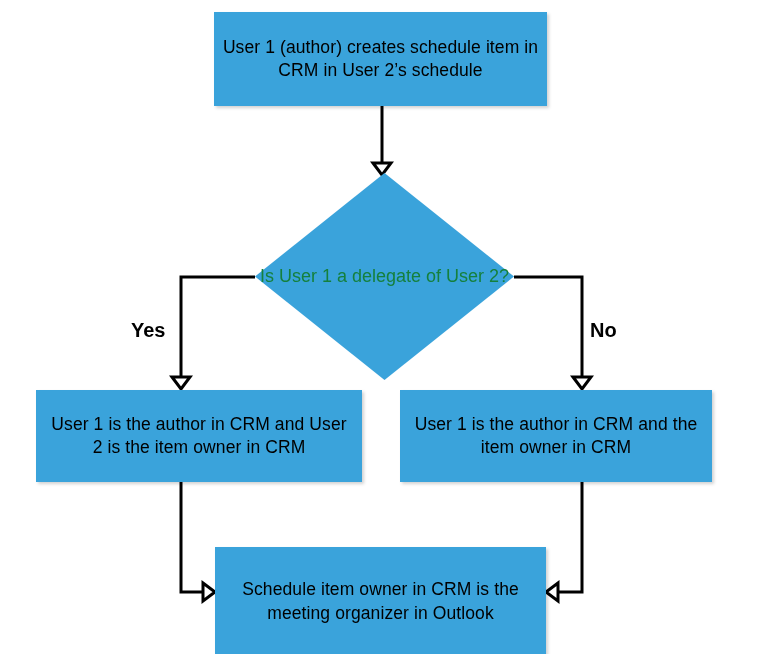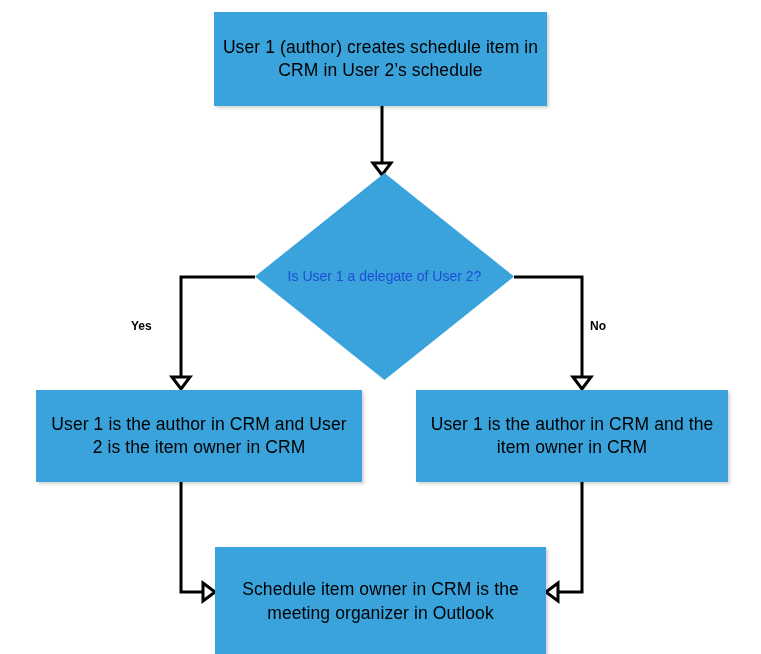--- a/index.html
+++ b/index.html
@@ -34,21 +34,21 @@
     padding: 0 8px;
     white-space: pre-line;
   }
   .node-text {
     display: block;
     white-space: pre-line;
   }
   
   #node-top      { left: 214px; top: 12px;  width: 333px; height: 94px; }
   #node-left     { left: 36px;  top: 390px; width: 326px; height: 92px; }
-  #node-right    { left: 416px; top: 390px; width: 312px; height: 92px; }
+  #node-right    { left: 400px; top: 390px; width: 312px; height: 92px; }
   #node-bottom   { left: 215px; top: 547px; width: 331px; height: 109px; }
 
   
   #node-decision {
     position: absolute;
     left: 255px;
     top: 173px;
     width: 259px;
     height: 207px;
   }
@@ -59,30 +59,30 @@
     clip-path: polygon(50% 0%, 100% 50%, 50% 100%, 0% 50%);
     filter: drop-shadow(2px 2px 2px rgba(0,0,0,0.16));
   }
   #node-decision .diamond-label {
     position: absolute;
     inset: 0;
     display: flex;
     align-items: center;
     justify-content: center;
     text-align: center;
-    font-size: 14px;
+    font-size: 18px;
     line-height: 1.34;
-    color: #1d4ed8;
+    color: #15803d;
     white-space: pre-line;
   }
 
   
   .branch-label {
     position: absolute;
-    font-size: 12px;
+    font-size: 20px;
     font-weight: bold;
     color: #000000;
   }
   #label-yes { left: 131px; top: 319px; }
   #label-no  { left: 590px; top: 319px; }
 
   
   #connectors {
     position: absolute;
     left: 0;

